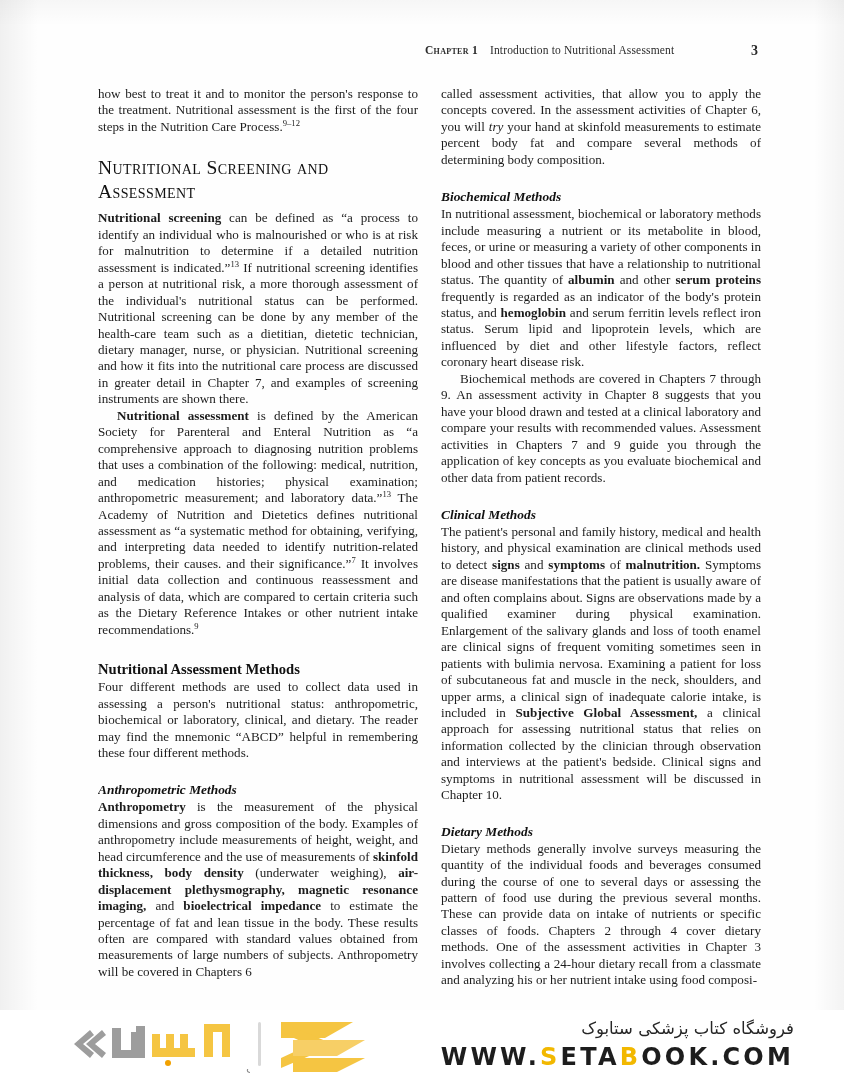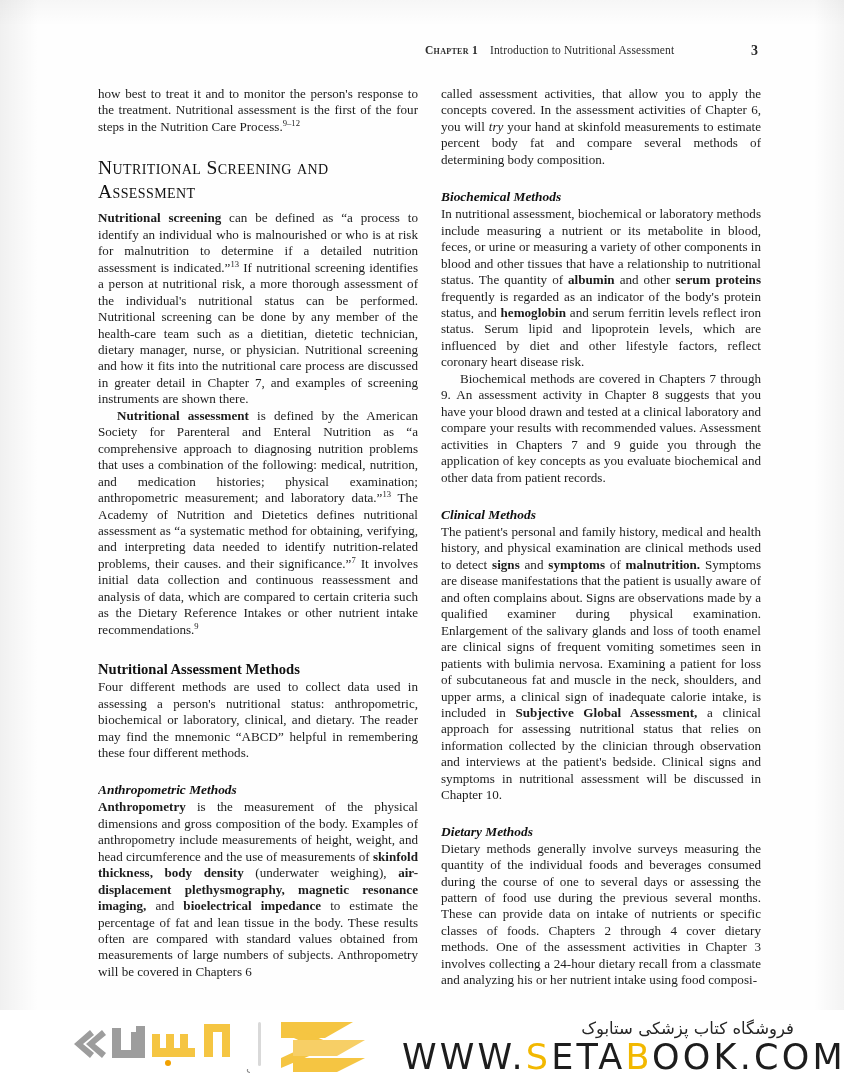--- a/index.html
+++ b/index.html
@@ -174,22 +174,22 @@
     font-family: "DejaVu Sans", "Liberation Sans", sans-serif;
     font-size: 16.5px;
     color: #262626;
     direction: rtl;
     line-height: 22px;
     margin-bottom: 2px;
     white-space: nowrap;
   }
   #url-line {
     font-family: "DejaVu Sans", "Liberation Sans", sans-serif;
-    font-size: 35px;
-    font-weight: normal;
+    font-size: 24px;
+    font-weight: bold;
     letter-spacing: 3.2px;
     color: #1d1d1d;
     line-height: 30px;
     white-space: nowrap;
   }
   #url-line .hl { color: #f2b800; }
 </style>
 </head>
 <body>
 

